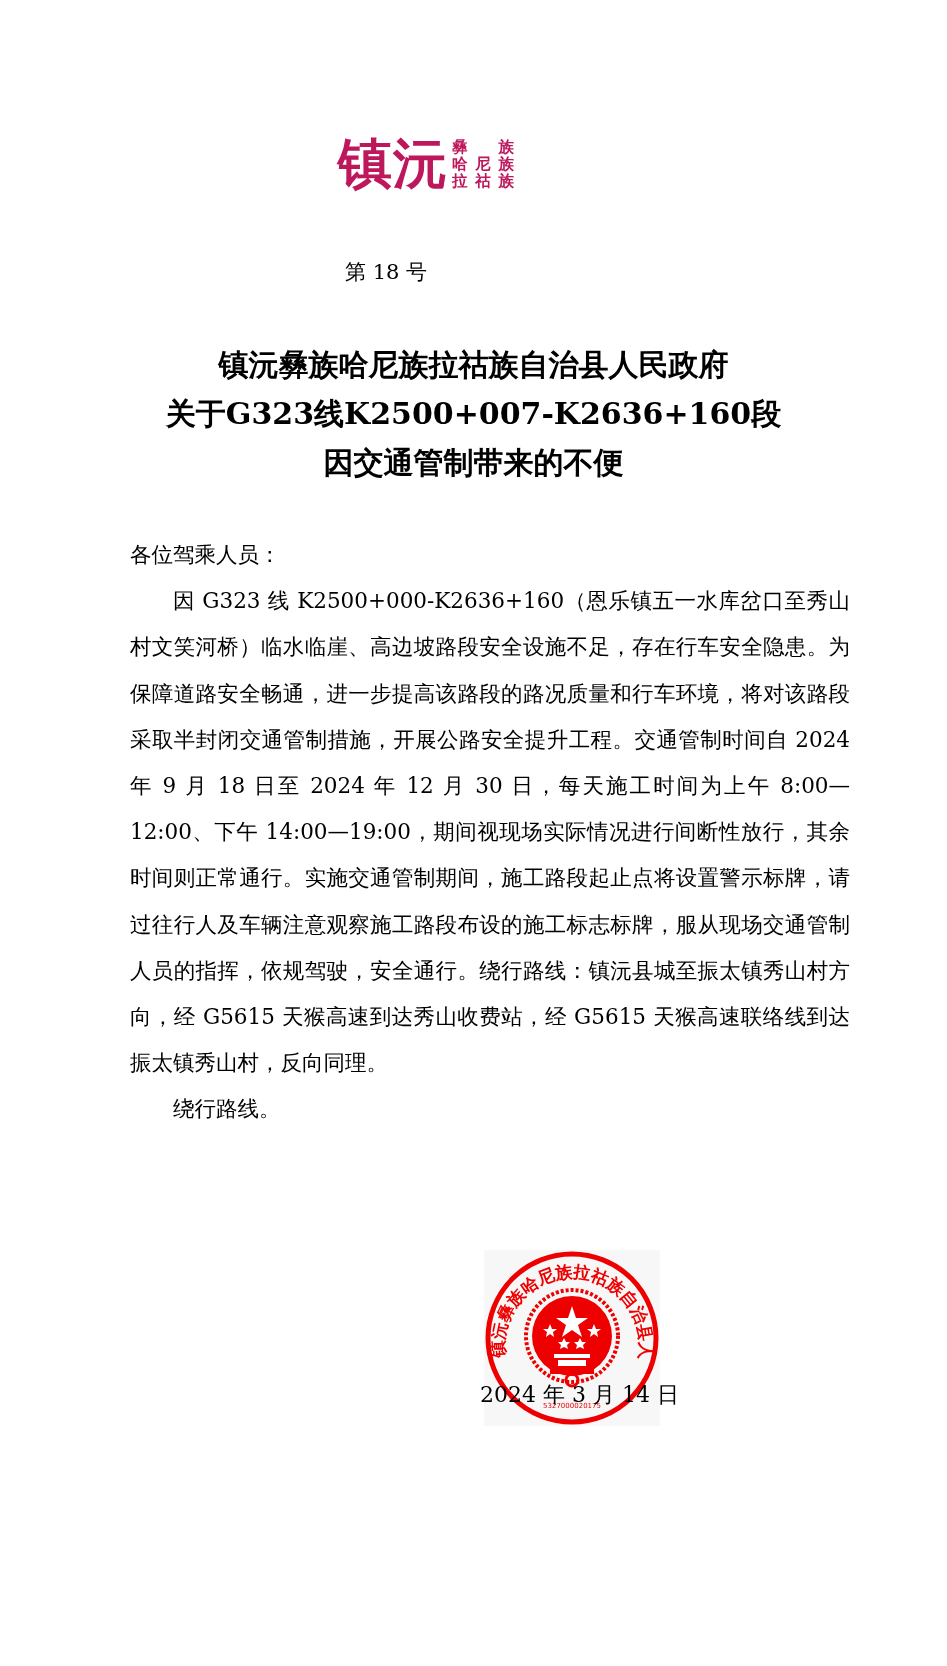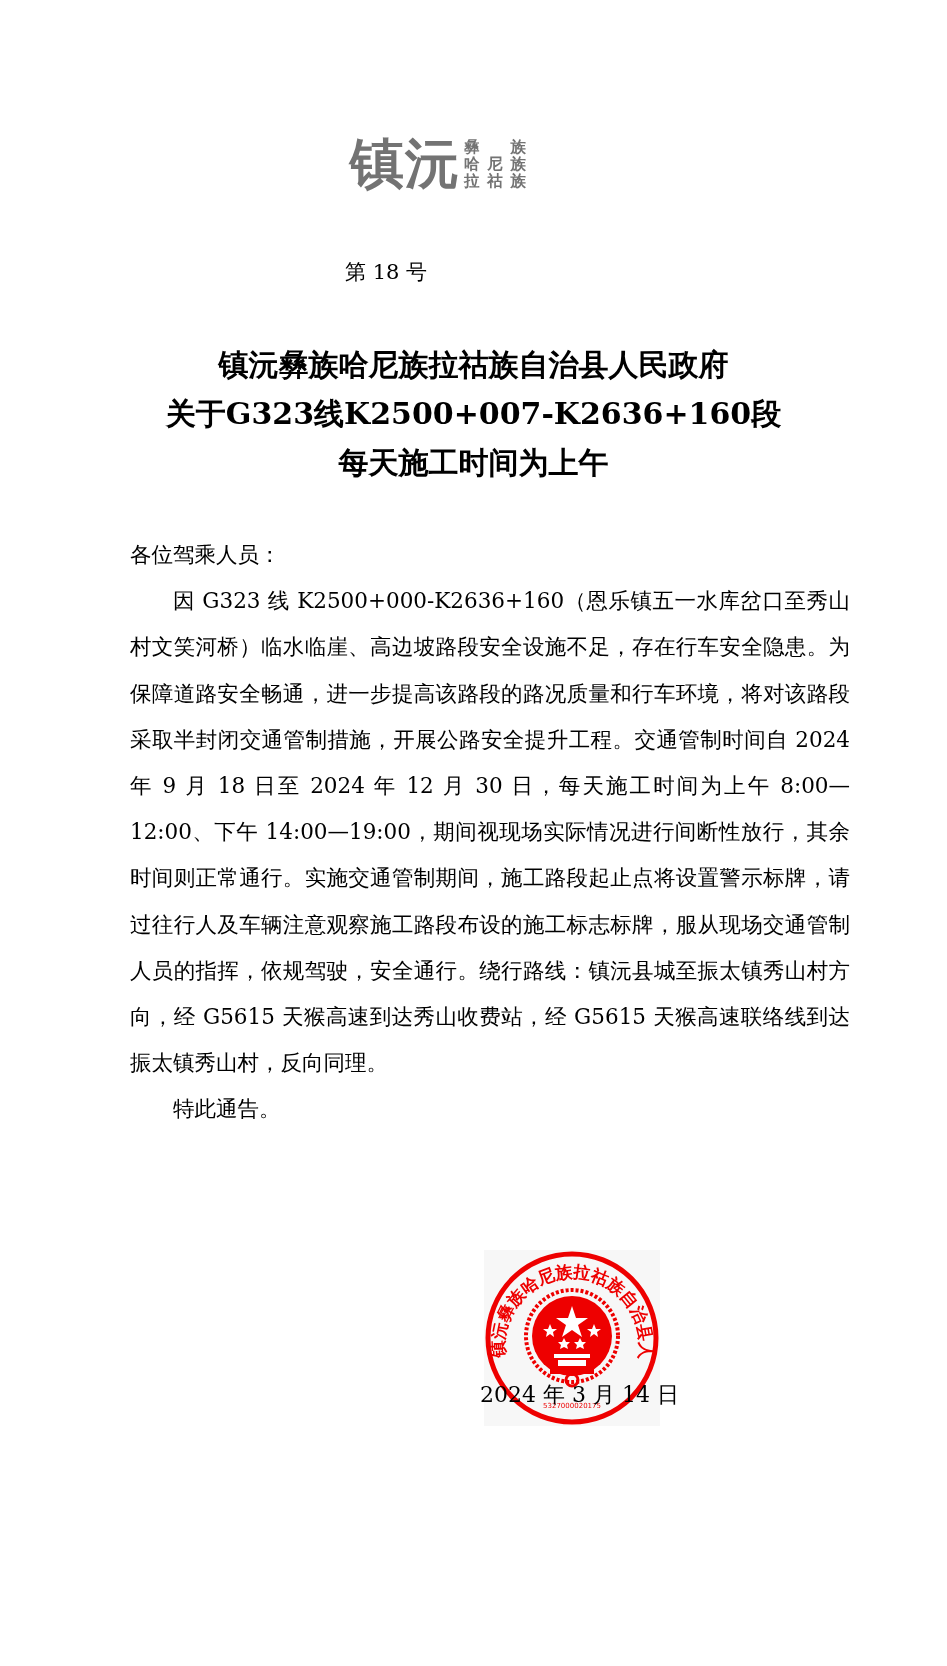--- a/index.html
+++ b/index.html
@@ -1,20 +1,20 @@
 <!DOCTYPE html>
 <html><head>
 <meta charset="utf-8">
 <style>
   html, body { margin: 0; padding: 0; background: #ffffff; }
   body { width: 947px; height: 1666px; position: relative; overflow: hidden;
          font-family: "DejaVu Serif", "Liberation Serif", serif; color: #000; }
 
-  .masthead { position: absolute; left: 16px; width: 850px; top: 128px; height: 70px;
-              display: flex; justify-content: center; align-items: center; color: #737373; }
+  .masthead { position: absolute; left: 4px; width: 850px; top: 128px; height: 70px;
+              display: flex; justify-content: center; align-items: center; color: #be185d; }
   .mast-big { font-size: 54px; font-weight: bold; line-height: 1; letter-spacing: 1px; white-space: nowrap; }
   .mast-stack { display: flex; flex-direction: column; justify-content: center;
                 font-size: 15.5px; font-weight: bold; line-height: 17px; margin: 0 6px 0 4px; white-space: nowrap; }
   .mast-stack span { display: block; text-align: justify; text-align-last: justify; width: 62px; }
 
   .docnum { position: absolute; left: 0; width: 772px; top: 258px; text-align: center; font-size: 21px; }
 
   .heading { position: absolute; left: 0; width: 947px; top: 340px; text-align: center;
              font-size: 30px; font-weight: bold; line-height: 49px; }
   .heading div { white-space: nowrap; }
@@ -37,27 +37,27 @@
     <span>哈尼族</span>
     <span>拉祜族</span>
   </span>
 </div>
 
 <div class="docnum">第 18 号</div>
 
 <div class="heading">
   <div>镇沅彝族哈尼族拉祜族自治县人民政府</div>
   <div>关于G323线K2500+007-K2636+160段</div>
-  <div>每天施工时间为上午</div>
+  <div>因交通管制带来的不便</div>
 </div>
 
 <div class="body-text">
   <p>各位驾乘人员：</p>
   <p class="indent">因 G323 线 K2500+000-K2636+160（恩乐镇五一水库岔口至秀山村文笑河桥）临水临崖、高边坡路段安全设施不足，存在行车安全隐患。为保障道路安全畅通，进一步提高该路段的路况质量和行车环境，将对该路段采取半封闭交通管制措施，开展公路安全提升工程。交通管制时间自 2024 年 9 月 18 日至 2024 年 12 月 30 日，每天施工时间为上午 8:00—12:00、下午 14:00—19:00，期间视现场实际情况进行间断性放行，其余时间则正常通行。实施交通管制期间，施工路段起止点将设置警示标牌，请过往行人及车辆注意观察施工路段布设的施工标志标牌，服从现场交通管制人员的指挥，依规驾驶，安全通行。绕行路线：镇沅县城至振太镇秀山村方向，经 G5615 天猴高速到达秀山收费站，经 G5615 天猴高速联络线到达振太镇秀山村，反向同理。</p>
-  <p class="indent">特此通告。</p>
+  <p class="indent">绕行路线。</p>
 </div>
 
 <div class="seal">
   <svg width="176" height="176" viewBox="0 0 176 176">
     <rect x="0" y="0" width="176" height="176" fill="#f7f7f7"></rect>
     <circle cx="88" cy="88" r="84" fill="none" stroke="#ee0000" stroke-width="5"></circle>
     <defs>
       <path id="sealArc" d="M 22 112 A 68 68 0 1 1 154 112"></path>
     </defs>
     <text font-size="17" fill="#ee0000" font-family="DejaVu Serif, serif" font-weight="bold">

